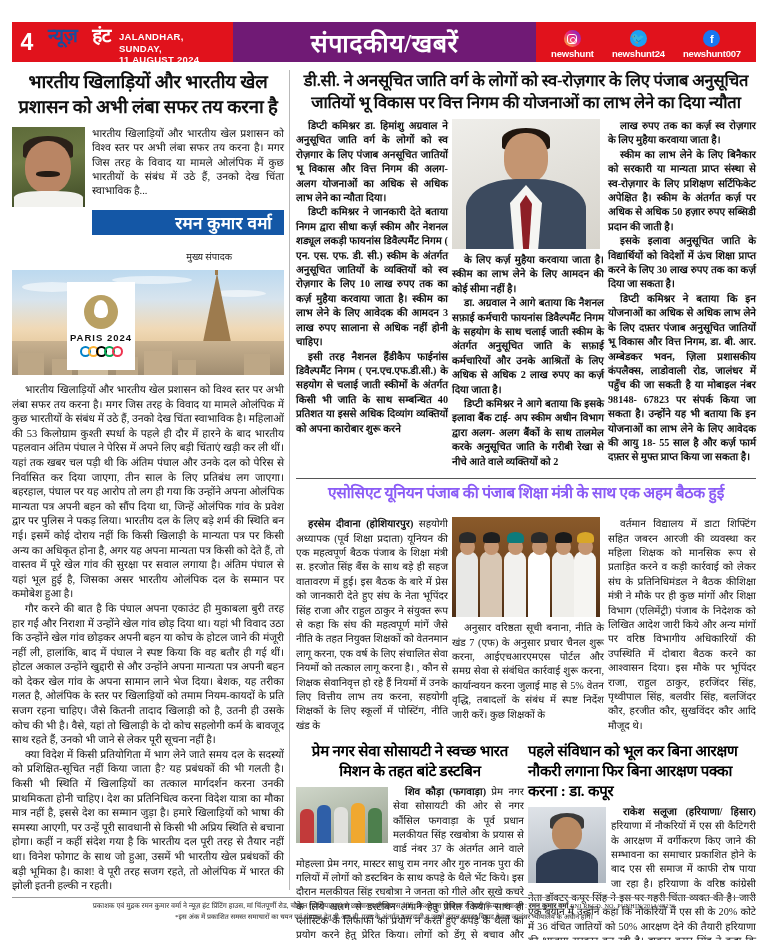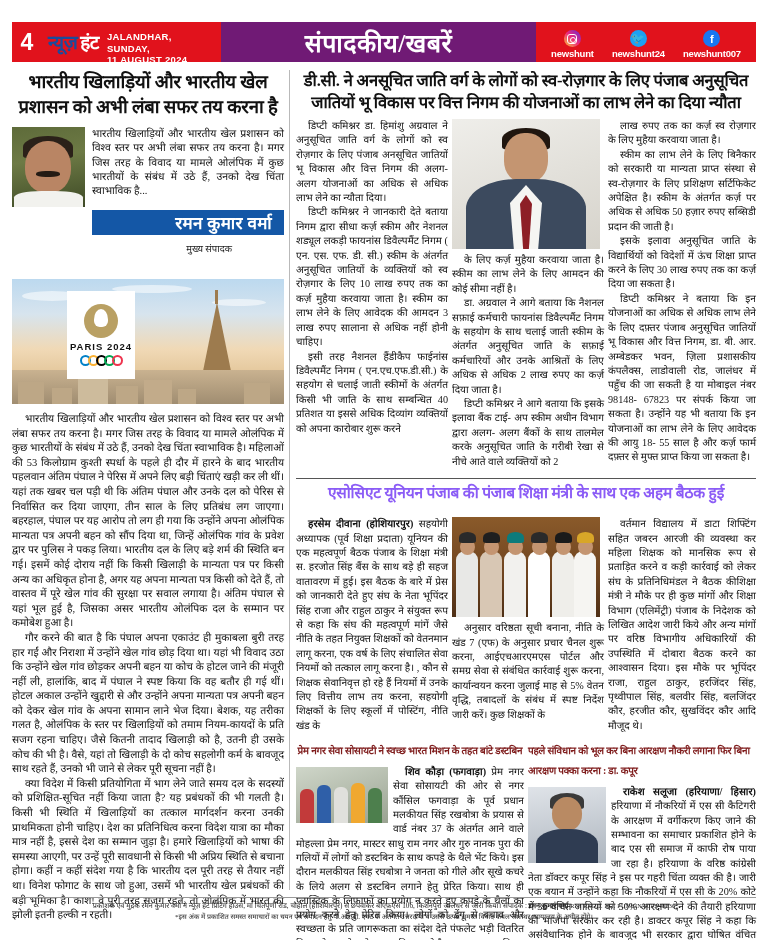--- a/index.html
+++ b/index.html
@@ -18,21 +18,21 @@
     display: flex; align-items: stretch;
   }
   .mh-pageno {
     width: 30px; background: #e1121c; color: #fff;
     display: flex; align-items: center; justify-content: center;
     font-family: "Liberation Sans", sans-serif;
     font-size: 23px; font-weight: bold;
   }
   .mh-logo {
     background: #e1121c; padding: 0 6px;
-    display: flex; align-items: center; gap: 3px;
+    display: flex; align-items: flex-start; gap: 15px;
   }
   .mh-logo .l1 {
     color: #1a4c9c; font-size: 19px; font-weight: bold;
     font-family: "Liberation Sans", sans-serif; letter-spacing: -0.5px;
   }
   .mh-logo .l2 {
     color: #ffffff; font-size: 19px; font-weight: bold;
     font-family: "Liberation Sans", sans-serif; letter-spacing: -0.5px;
   }
   .mh-date {
@@ -111,27 +111,27 @@
   }
   .editor-name-bar {
     margin-top: 3px; background: #1457a6; height: 25px;
     display: flex; align-items: center; justify-content: flex-end;
     padding-right: 12px; margin-left: 80px;
   }
   .editor-name {
     color: #fff; font-size: 17px; font-weight: bold; letter-spacing: 0.3px;
   }
   .editor-role {
-    text-align: right; padding-right: 52px; margin-top: 7px;
+    text-align: right; padding-right: 52px; margin-top: 15px;
     font-size: 9.5px; color: #222;
   }
 
   
   .paris-photo {
-    margin-top: 24px; width: 272px; height: 125px; position: relative;
+    margin-top: 7px; width: 272px; height: 105px; position: relative;
     overflow: hidden;
     background: linear-gradient(180deg,#bcd9ef 0%, #d7e4ee 28%, #f0d9b6 56%, #e4c79b 76%, #cbb191 100%);
   }
   .paris-photo .cloud {
     position:absolute; background: rgba(255,255,255,0.55); border-radius: 50%;
   }
   .paris-photo .eiffel {
     position:absolute; left: 188px; bottom: 18px; width: 0; height: 0;
     border-left: 17px solid transparent; border-right: 17px solid transparent;
     border-bottom: 84px solid #9d7b4e;
@@ -200,21 +200,21 @@
     font-size: 11px; font-weight: bold; margin-top: 6px;
   }
   .byline .dot { color:#111; }
   .byline .city { font-weight: normal; font-size: 10px; }
 
   .lead-grid {
     margin-top: 5px; display: grid;
     grid-template-columns: 152px 152px 148px; column-gap: 4px;
     font-size: 10.2px; line-height: 14.4px; text-align: justify; color:#111;
   }
-  .lead-grid p { text-indent: 12px; }
+  .lead-grid p { text-indent: 12px; font-weight: bold; }
   .anchor-photo {
     width: 148px; height: 130px; margin-bottom: 4px;
     background: linear-gradient(175deg,#e7e5e0 0%, #dedbd4 100%);
     position: relative; overflow: hidden;
   }
   .anchor-photo .bgwall {
     position:absolute; inset:0; background: linear-gradient(160deg,#efeeea,#d6d3cb);
   }
   .anchor-photo .head {
     position:absolute; left:52px; top:14px; width:44px; height:50px;
@@ -263,21 +263,21 @@
   }
   .gp-turban { position:absolute; width:17px; height:11px; border-radius:50% 50% 20% 20%; }
 
   
   .bottom-wrap {
     margin-top: 8px; display: grid;
     grid-template-columns: 228px 228px; column-gap: 4px;
   }
   .bstory { }
   .bhead {
-    font-size: 10px; font-weight: bold; line-height: 20px; color:#7f1d1d;
+    font-size: 15px; font-weight: bold; line-height: 20px; color:#000000;
     letter-spacing:-0.2px;
   }
   .bhead.c { text-align:center; }
   .bbody {
     margin-top: 4px; font-size: 10.2px; line-height: 14.3px;
     text-align: justify; color:#111;
   }
   .bbody p { text-indent: 12px; }
   .inline-photo-l {
     float: left; width: 92px; height: 56px; margin: 2px 5px 2px 0;

